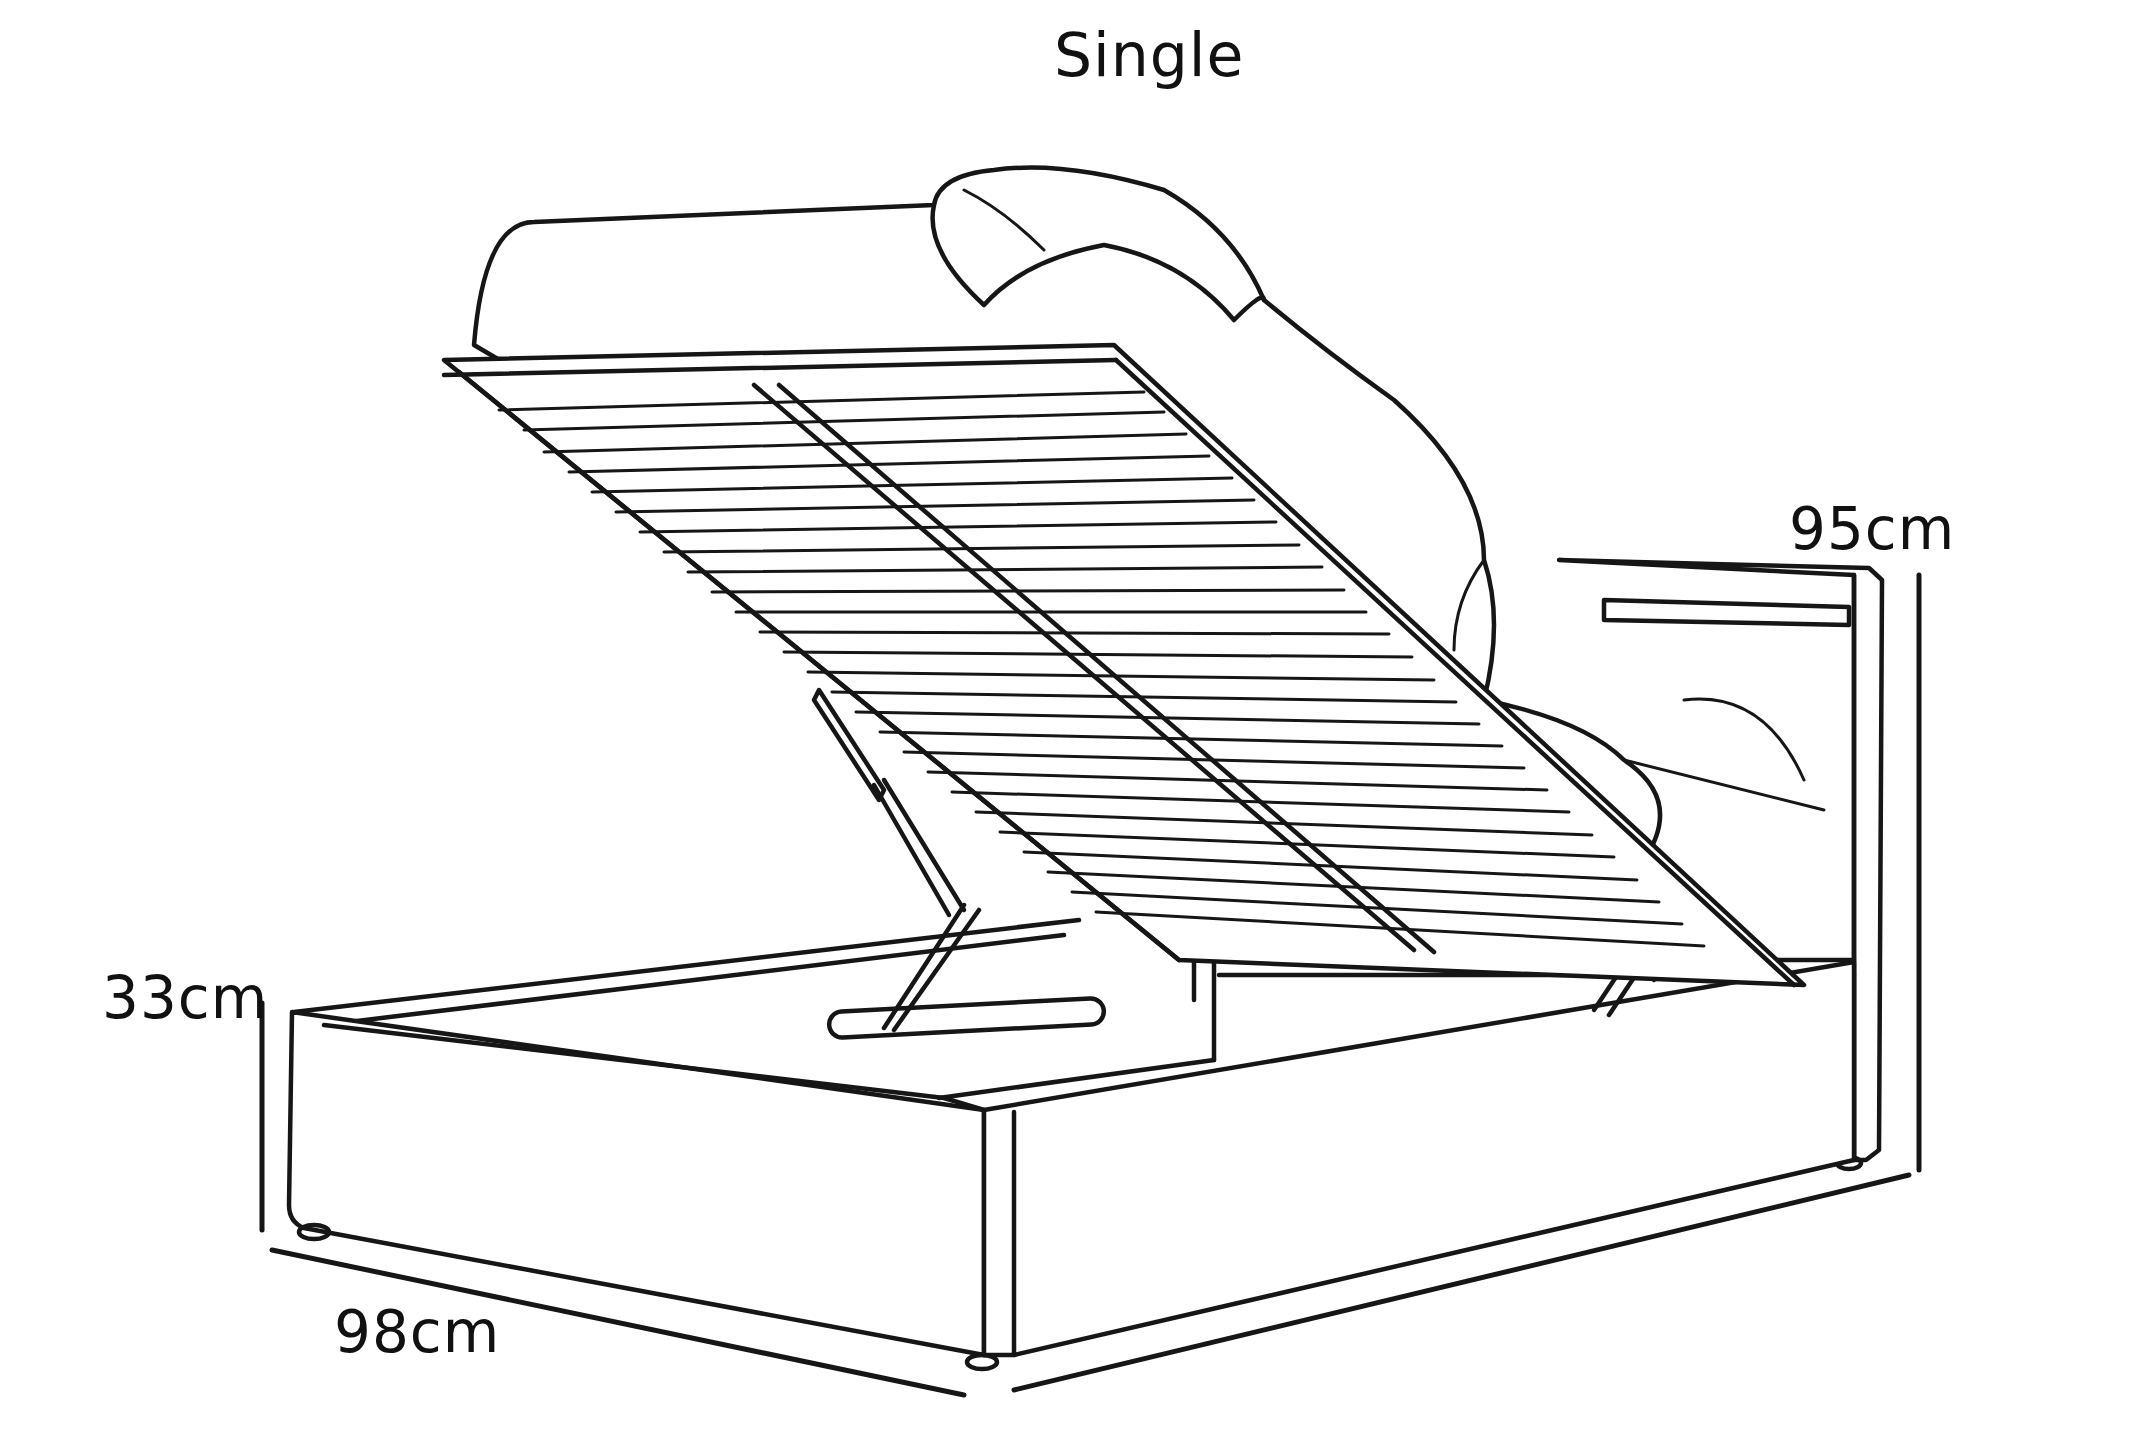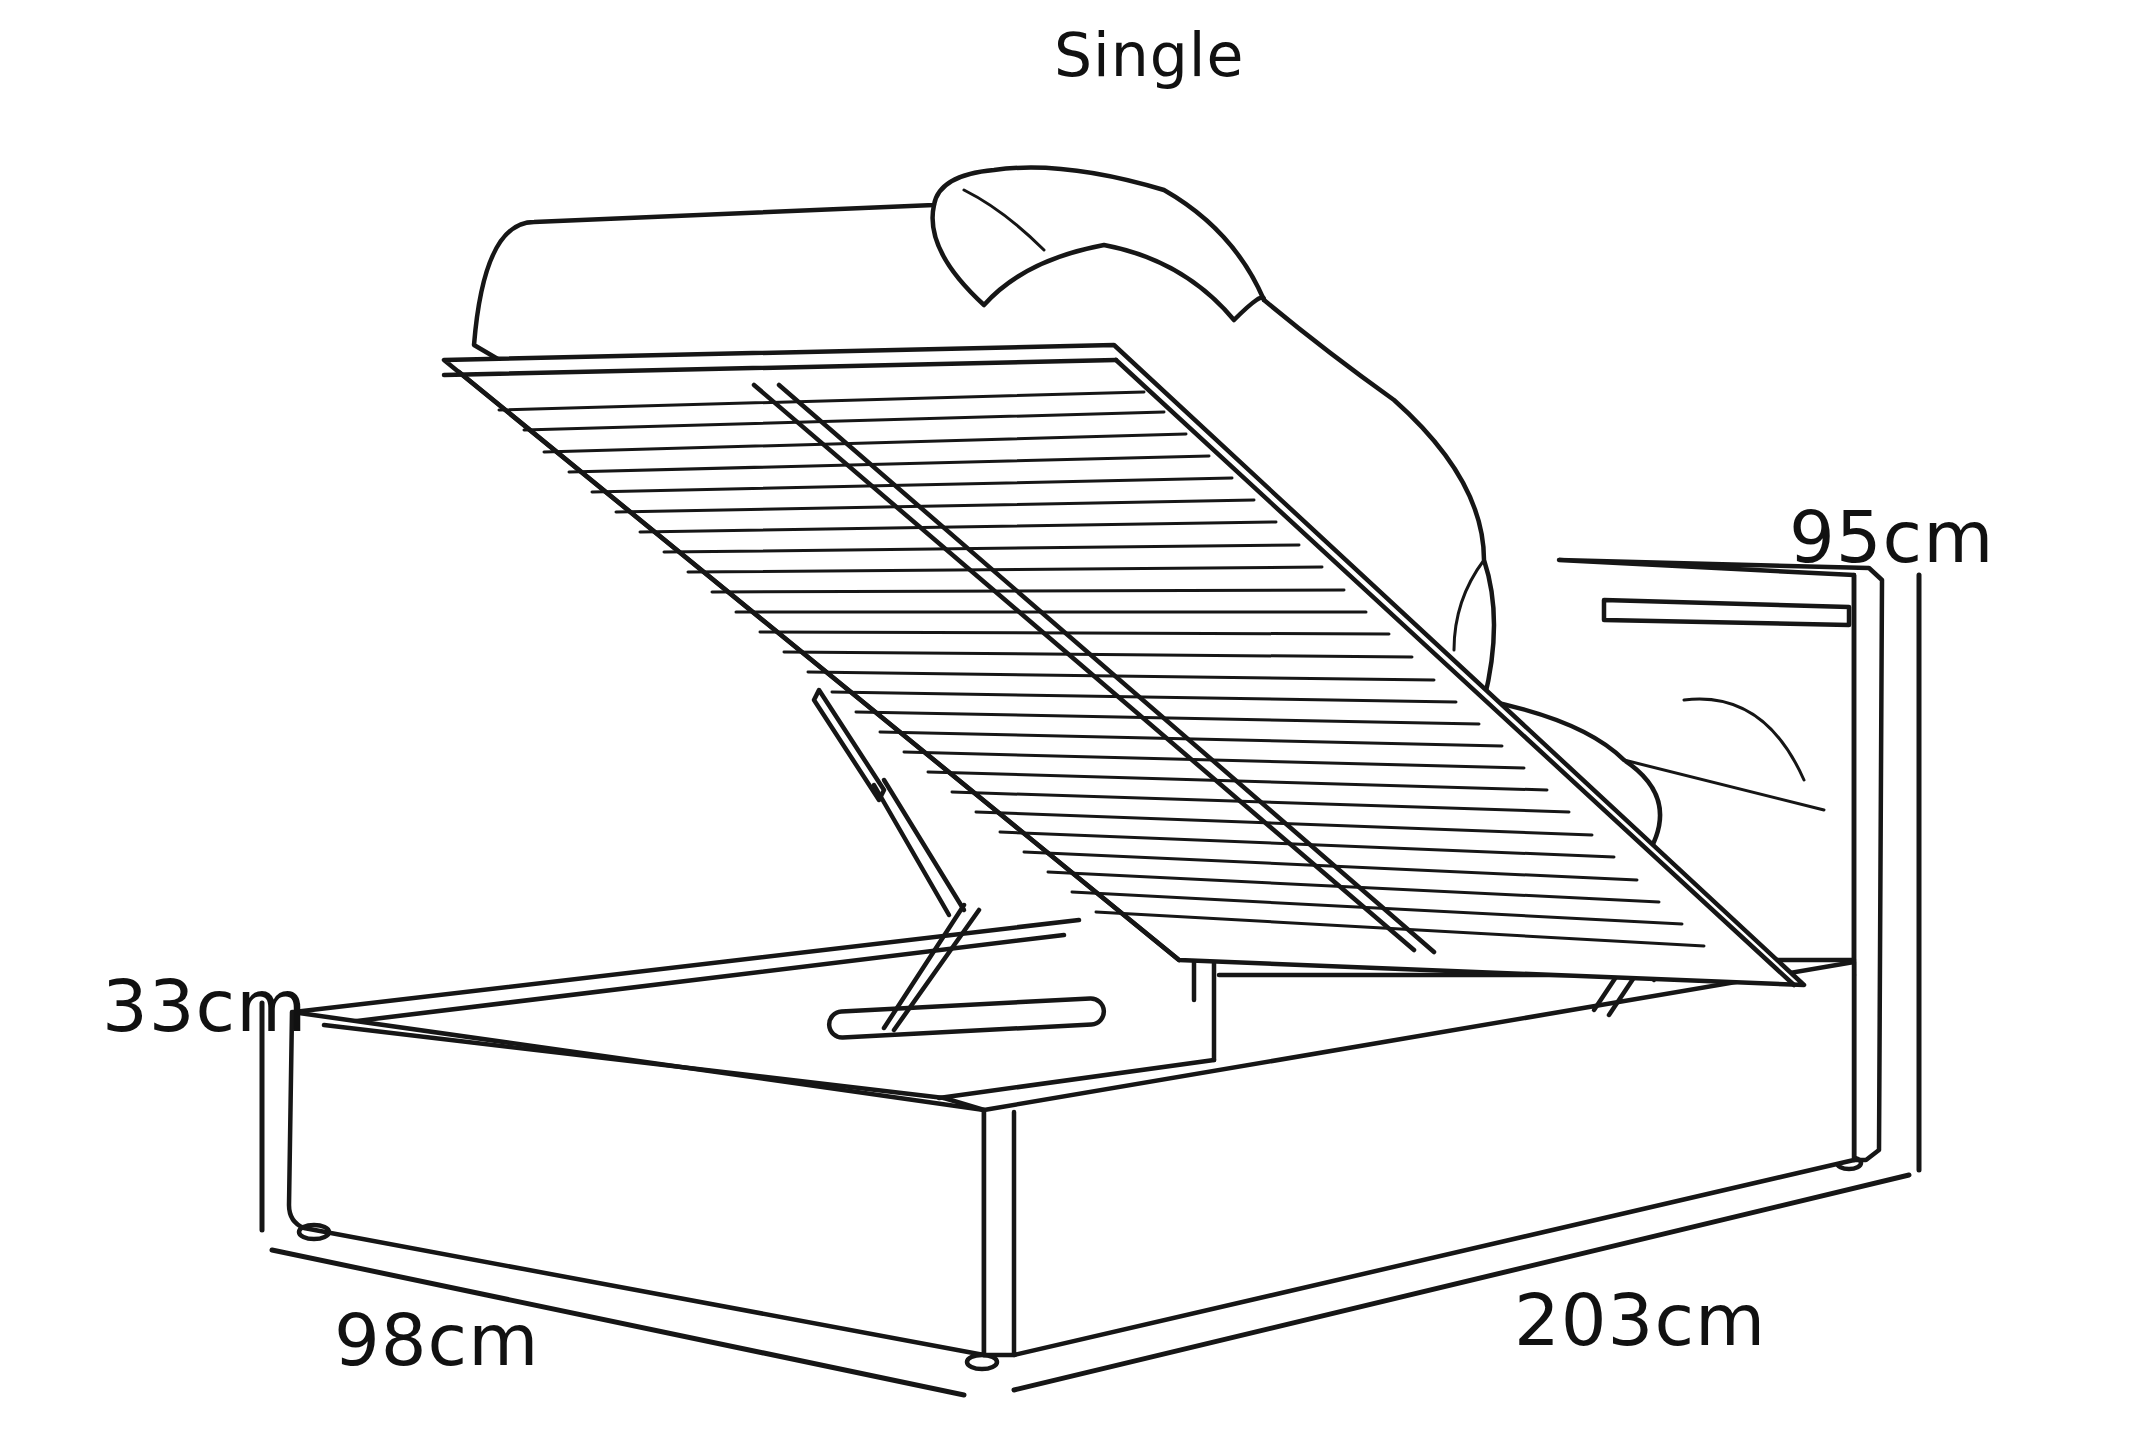--- a/index.html
+++ b/index.html
@@ -2,21 +2,21 @@
 <html><head>
 <meta charset="utf-8">
 <style>
   html, body { margin: 0; padding: 0; background: #ffffff; }
   body { width: 2150px; height: 1432px; position: relative; overflow: hidden; }
   #stage { position: absolute; left: 4px; top: 0; width: 2150px; height: 1432px; }
   .lbl {
     position: absolute;
     font-family: "DejaVu Sans", sans-serif;
     color: #111111;
-    font-size: 72px;
+    font-size: 58px;
     letter-spacing: 1px;
     white-space: nowrap;
   }
   svg .ln { fill: none; stroke: #161616; stroke-width: 4.5; stroke-linecap: round; stroke-linejoin: round; }
   svg .thin { fill: none; stroke: #161616; stroke-width: 3; stroke-linecap: round; }
   svg .dim { fill: none; stroke: #161616; stroke-width: 5; stroke-linecap: round; }
   svg .fillw { fill: #ffffff; stroke: #161616; stroke-width: 4.5; stroke-linejoin: round; }
 </style>
 </head>
 <body>
@@ -125,15 +125,14 @@
       <path class="dim" d="M258 1003 L258 1230"></path>
       <path class="dim" d="M268 1250 L960 1395"></path>
       <path class="dim" d="M1010 1390 L1905 1175"></path>
     </g>
   </svg>
 
   <div class="lbl" style="left:1050px;top:20px;font-size:60px;">Single</div>
   <div class="lbl" style="left:1785px;top:495px;">95cm</div>
   <div class="lbl" style="left:98px;top:920px;margin-top:44px;">33cm</div>
   <div class="lbl" style="left:330px;top:1298px;">98cm</div>
-  <div class="lbl" style="left:1510px;top:1278px;">203cm</div>
 
 </div>
 
 </body></html>

